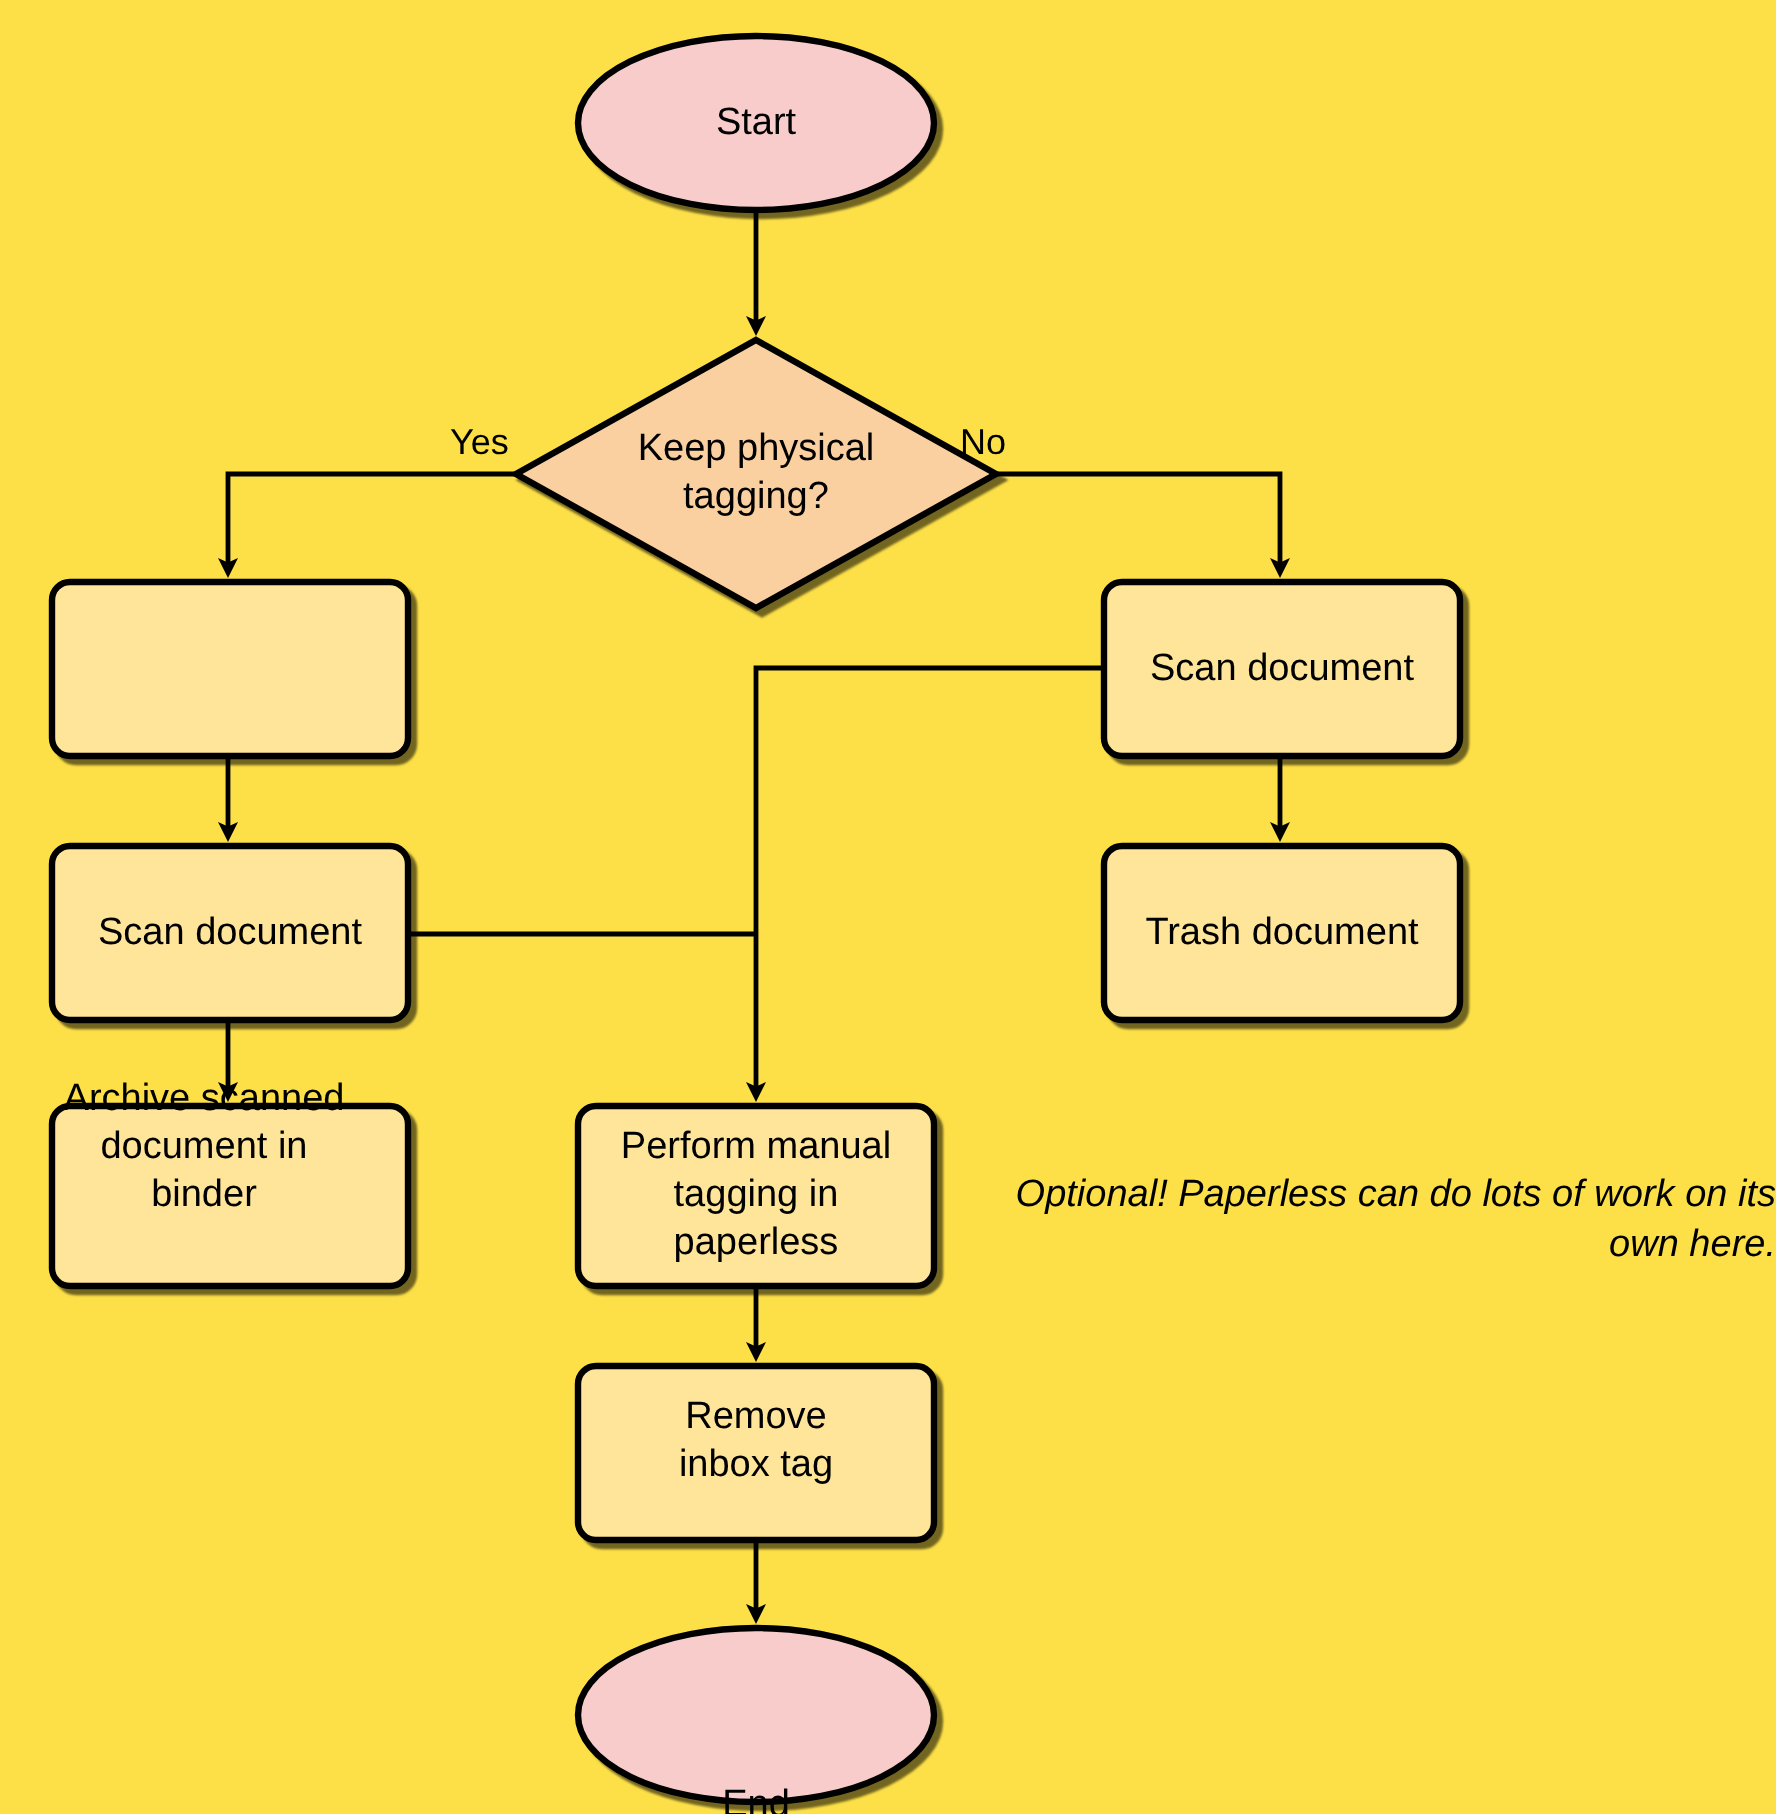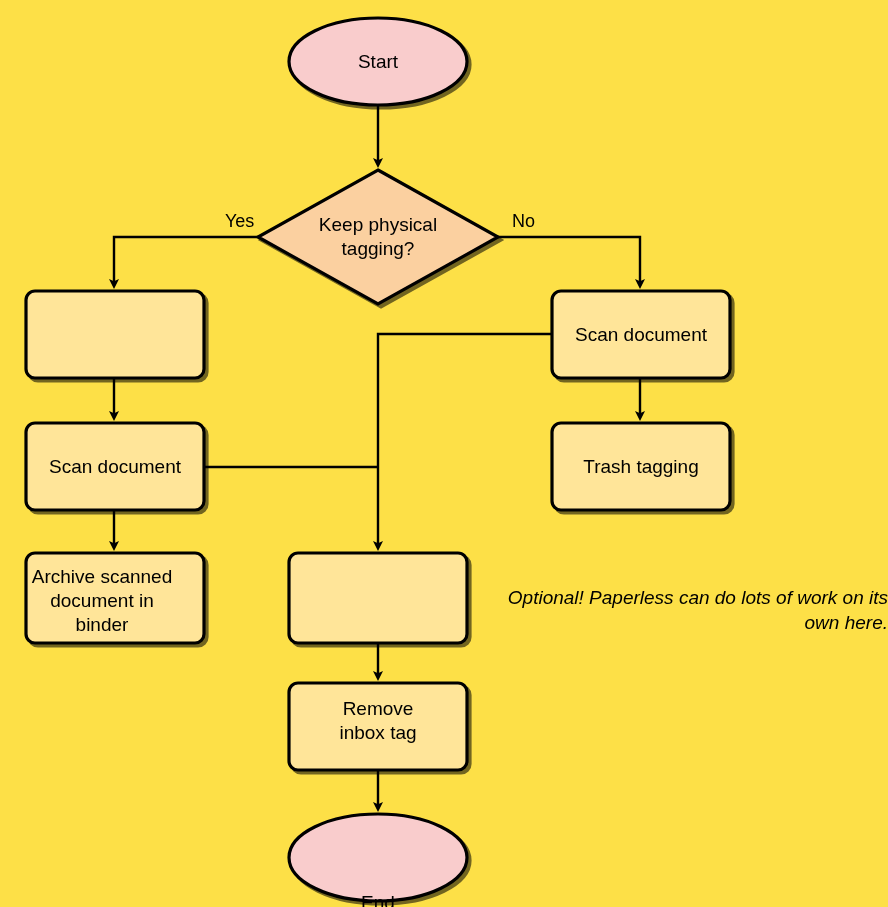--- a/index.html
+++ b/index.html
@@ -116,33 +116,36 @@
   </svg>
 
   <div class="node-label" style="left:289px; top:18px; width:178px; height:87px;">Start</div>
 
   <div class="node-label" style="left:268px; top:170px; width:220px; height:134px;">Keep physical
 tagging?</div>
 
 
   <div class="node-label" style="left:26px; top:423px; width:178px; height:87px;">Scan document</div>
 
-  <div class="node-label" style="left:26px; top:556px; width:152px; height:90px;">Archive scanned
+  <div class="node-label" style="left:26px; top:529px; width:152px; height:90px;">Archive scanned
 document in
 binder</div>
 
   <div class="node-label" style="left:552px; top:291px; width:178px; height:87px;">Scan document</div>
 
-  <div class="node-label" style="left:552px; top:423px; width:178px; height:87px;">Trash tagging</div>
+  <div class="node-label" style="left:552px; top:423px; width:178px; height:87px;">Trash document</div>
 
+  <div class="node-label" style="left:289px; top:553px; width:178px; height:90px;">Perform manual
+tagging in
+paperless</div>
 
   <div class="node-label" style="left:289px; top:683px; width:178px; height:75px;">Remove
 inbox tag</div>
 
   <div class="node-label" style="left:289px; top:859px; width:178px; height:87px;">End</div>
 
   <div class="edge-label" style="left:210px; top:211px;margin-left:15px;">Yes</div>
 
-  <div class="edge-label" style="left:512px; top:211px;">No</div>
+  <div class="edge-label" style="left:480px; top:211px;">No</div>
 
   <div class="note-text" style="left:484px; top:585px;">Optional! Paperless can do lots of work on its own here.</div>
 
 </div>
 
 </body></html>

